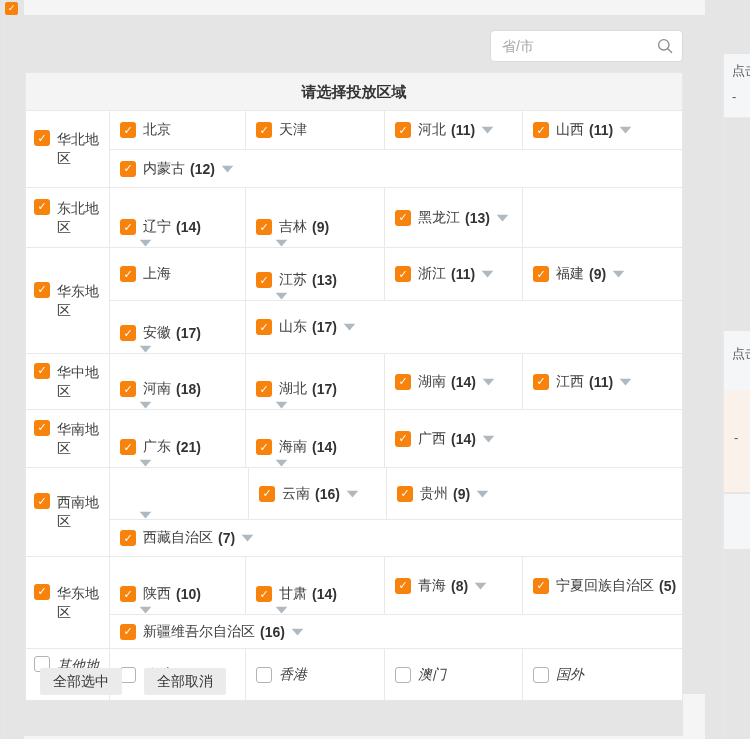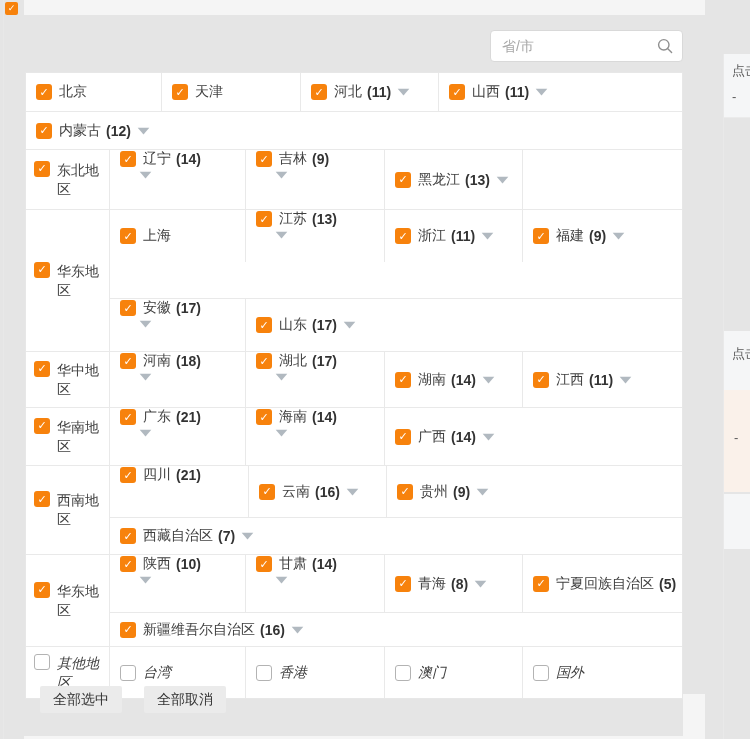--- a/index.html
+++ b/index.html
@@ -32,34 +32,34 @@
   .rrow{display:flex;border-bottom:1px solid var(--bd);}
   .rrow:last-child{border-bottom:none;font-style:italic;}
   .rcell{width:84px;flex:0 0 84px;border-right:1px solid var(--bd);display:flex;align-items:center;padding-left:8px;}
   .rcell .rwrap{display:flex;align-items:flex-start;}
   .rlabel{line-height:19px;word-break:break-all;}
   .plines{flex:1;display:flex;flex-direction:column;min-width:0;}
   .pline{display:flex;min-width:0;}
   .pline + .pline{border-top:1px solid var(--bd);}
   .pcell{display:flex;padding-left:10px;overflow:hidden;border-right:1px solid var(--bd);}
   .pcell.last{border-right:none;flex:1;}
-  .pcell.below{flex-direction:column;align-items:flex-start;justify-content:flex-start;}
+  .pcell.below{flex-direction:column;align-items:flex-start;justify-content:flex-end;}
   .lg{display:flex;align-items:center;white-space:nowrap;}
   .lg.min{min-width:102px;}
   .cb{width:16px;height:16px;flex:0 0 16px;border-radius:3px;margin-right:7px;
     display:flex;align-items:center;justify-content:center;}
   .cb.on{background:var(--orange);}
   .cb.on::after{content:"✓";color:#fff;font-size:11px;font-weight:bold;line-height:1;}
   .cb.off{background:#fff;border:1px solid #b3b3b3;}
   .plabel{color:var(--txt);white-space:nowrap;}
   .pcount{font-weight:bold;color:#333;margin-left:5px;white-space:nowrap;}
   .arr-wrap{display:inline-flex;margin-left:6px;flex:0 0 auto;cursor:pointer;}
   .arow{padding-left:13px;margin-top:3px;line-height:0;}
 
-  .actions{position:absolute;left:40px;top:686px;display:flex;gap:22px;}
+  .actions{position:absolute;left:40px;top:668px;display:flex;gap:22px;}
   .btn{height:27px;padding:0 13px;background:#ebebeb;border:none;border-radius:2px;
     font:14px "Liberation Sans","DejaVu Sans",sans-serif;color:#333;cursor:pointer;}
 
   .v-divider{position:absolute;left:723px;top:54px;width:1px;height:685px;background:var(--bd);}
   .rp{position:absolute;left:724px;width:26px;overflow:hidden;}
   .rp-card1{top:54px;height:64px;background:var(--panel);border-bottom:1px solid #ebebeb;padding:8px 0 0 8px;}
   .rp-label{font-size:13px;color:#595959;white-space:nowrap;}
   .rp-value{font-size:13px;color:#595959;margin-top:9px;}
   .rp-sec1{top:331px;height:59px;background:var(--panel);padding:14px 0 0 8px;}
   .rp-sec2{top:390px;height:102px;background:var(--beige);padding:40px 0 0 10px;}
@@ -77,22 +77,29 @@
 
   <div class="search">
     <input type="text" placeholder="省/市" style="">
     <svg class="mag" viewBox="0 0 16 16">
       <circle cx="6.8" cy="6.8" r="5.2" fill="none" stroke="#8f8f8f" stroke-width="1.4"></circle>
       <line x1="10.8" y1="10.8" x2="14.6" y2="14.6" stroke="#8f8f8f" stroke-width="1.4" stroke-linecap="round"></line>
     </svg>
   </div>
 
   <div class="rtable">
+    <div class="thead">请选择投放区域</div>
     <div id="rows">
         <div class="rrow">
+          <div class="rcell">
+            <div class="rwrap">
+              <span class="cb on"></span>
+              <span class="rlabel">华北地区</span>
+            </div>
+          </div>
           <div class="plines">
             <div class="pline" style="height: 38px;">
               <div class="pcell" style="width: 136px; flex: 0 0 136px;">
                 <div class="lg">
                   <span class="cb on"></span>
                   <span class="plabel">北京</span>
                 </div>
               </div>
               <div class="pcell" style="width: 139px; flex: 0 0 139px;">
                 <div class="lg">
@@ -235,21 +242,21 @@
                   <span class="plabel">福建</span>
                   <span class="pcount">(9)</span>
                   <span class="arr-wrap">
                     <svg width="13" height="8" viewBox="0 0 13 8">
                       <path d="M0.7 0.7 h11.6 L6.5 7.4 z" fill="#b1b9c0"></path>
                     </svg>
                   </span>
                 </div>
               </div>
             </div>
-            <div class="pline" style="height: 53px; margin-top: 36px;">
+            <div class="pline" style="height: 53px;">
               <div class="pcell below" style="width: 136px; flex: 0 0 136px;">
                 <div class="lg">
                   <span class="cb on"></span>
                   <span class="plabel">安徽</span>
                   <span class="pcount">(17)</span>
                 </div>
                 <div class="arow"><span class="arr-wrap">
                     <svg width="13" height="8" viewBox="0 0 13 8">
                       <path d="M0.7 0.7 h11.6 L6.5 7.4 z" fill="#b1b9c0"></path>
                     </svg>

